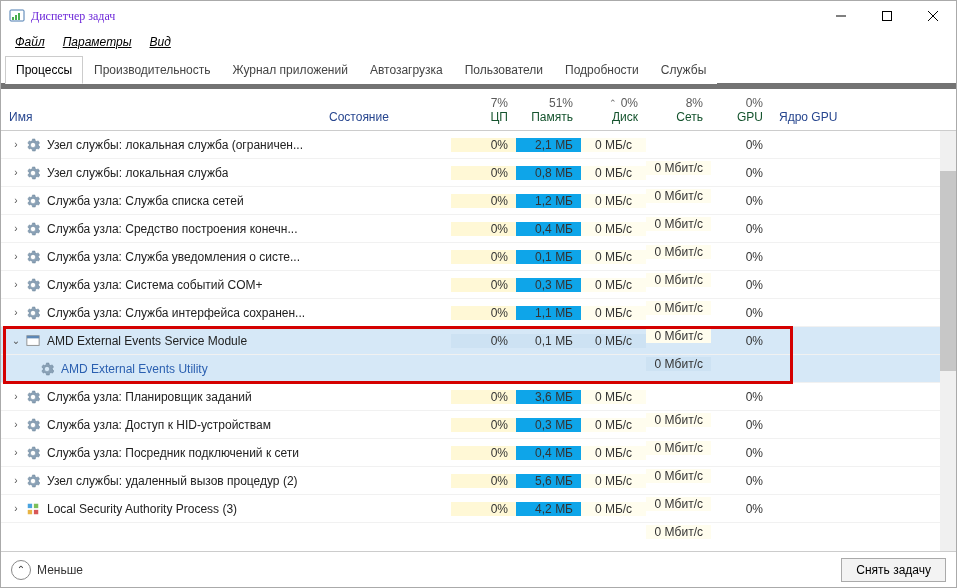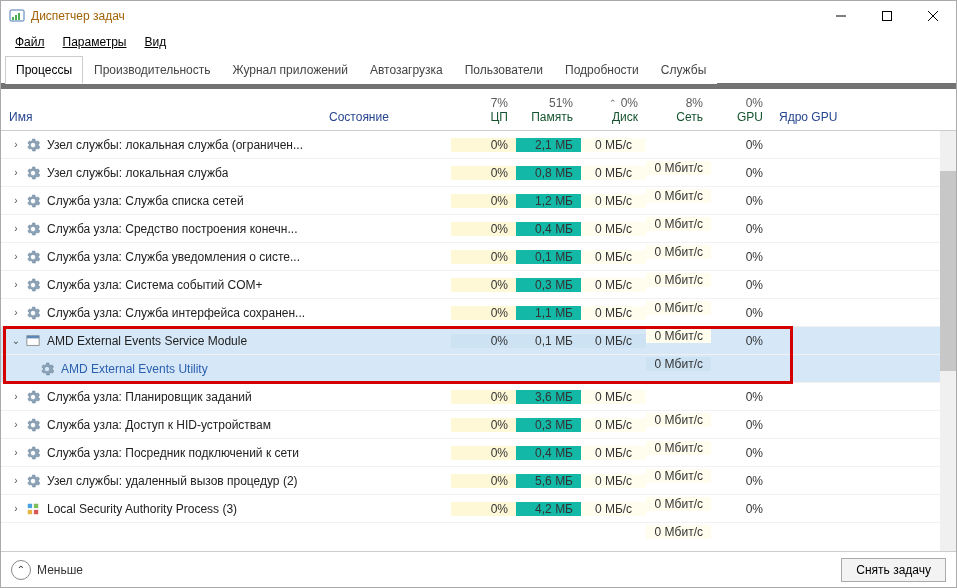--- a/index.html
+++ b/index.html
@@ -1,25 +1,25 @@
 <!DOCTYPE html>
 <html><head>
 <meta charset="utf-8">
 <style>
 * { margin: 0; padding: 0; box-sizing: border-box; font-family: "Segoe UI", Tahoma, sans-serif; font-size: 12px; }
 body { background: #fff; width: 957px; height: 588px; overflow: hidden; display: flex; flex-direction: column; border: 1px solid #aaa; }
 
 .titlebar { display: flex; align-items: center; height: 30px; padding: 0 0 0 8px; }
 .titlebar .icon { width: 16px; height: 16px; margin-right: 6px; display: flex; align-items: center; justify-content: center; }
-.titlebar .title { flex: 1; color: #a16207; }
+.titlebar .title { flex: 1; color: #6d28d9; font-family: Liberation Serif, serif; }
 .titlebar .winbtns { display: flex; }
 .titlebar .winbtn { width: 46px; height: 30px; display: flex; align-items: center; justify-content: center; color: #333; cursor: default; }
 
 .menubar { display: flex; padding: 2px 6px 4px; gap: 2px; }
-.menubar .menu { padding: 2px 8px; color: #000; cursor: default; }
+.menubar .menu { padding: 2px 8px; color: #000; cursor: default; font-style: italic; }
 .menubar .menu .ul { text-decoration: underline; }
 
 .tabs { display: flex; border-bottom: 6px solid #737373; padding: 0 4px; }
 .tabs .tab { padding: 6px 10px; color: #444; cursor: default; border: 1px solid transparent; border-bottom: none; position: relative; top: 1px; background: #fff; }
 .tabs .tab.active { border-color: #ccc; border-bottom: 1px solid #fff; color: #000; }
 
 .headerrow { display: flex; border-bottom: 1px solid #ccc; height: 42px; align-items: flex-end; }
 .headerrow .col { padding: 4px 8px 6px; color: #27468f; cursor: default; }
 .col-name { flex: 0 0 320px; display: flex; align-items: flex-end; }
 .col-status { flex: 0 0 130px; }
@@ -33,21 +33,21 @@
 
 .rows { flex: 1; overflow-y: auto; position: relative; }
 .row { display: flex; align-items: center; height: 28px; border-bottom: 1px solid #f1f1f1; }
 .row .cell { padding: 0 8px; }
 .cell-name { flex: 0 0 320px; display: flex; align-items: center; overflow: hidden; white-space: nowrap; }
 .cell-status { flex: 0 0 130px; }
 .cell-stat { flex: 0 0 65px; text-align: right; color: #333; }
 .cell-gpu { flex: 0 0 60px; text-align: right; color: #333; }
 .cell-gpucore { flex: 1; }
 .cell-cpu  { background: #fff8d6; }
-.cell-mem  { background: #14b8a6; }
+.cell-mem  { background: #0ea5e9; }
 .cell-disk { background: #fffdee; text-align: center; }
 .cell-net  { background: #fffdee; margin-top: 47px; }
 
 .expand { width: 14px; text-align: center; color: #555; font-size: 10px; margin-right: 2px; }
 .picon { width: 16px; height: 16px; margin-right: 6px; display: flex; align-items: center; justify-content: center; }
 .gear svg { width: 14px; height: 14px; }
 .pname { color: #222; overflow: hidden; text-overflow: ellipsis; }
 
 .row.selected { background: #d6e8f7; }
 .row.selected .cell-cpu, .row.selected .cell-mem, .row.selected .cell-disk, .row.selected .cell-net { background: #cde2f3; }

